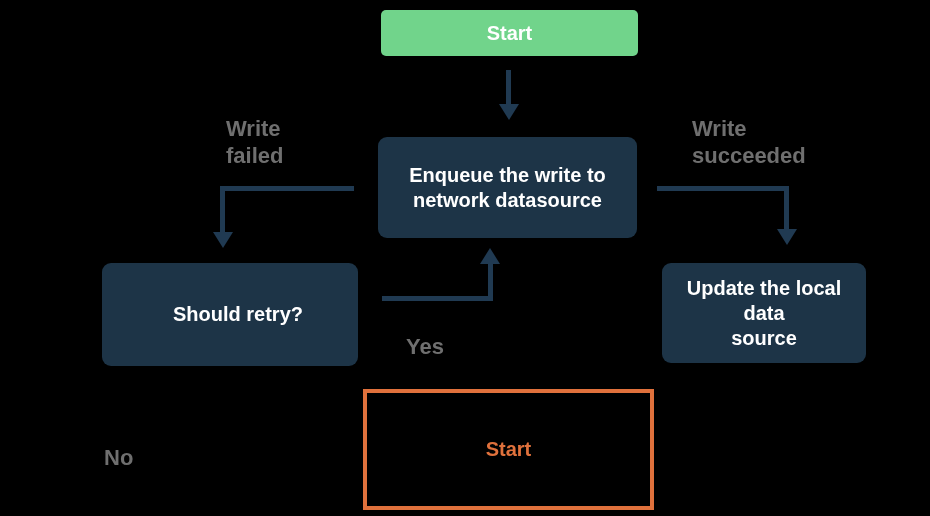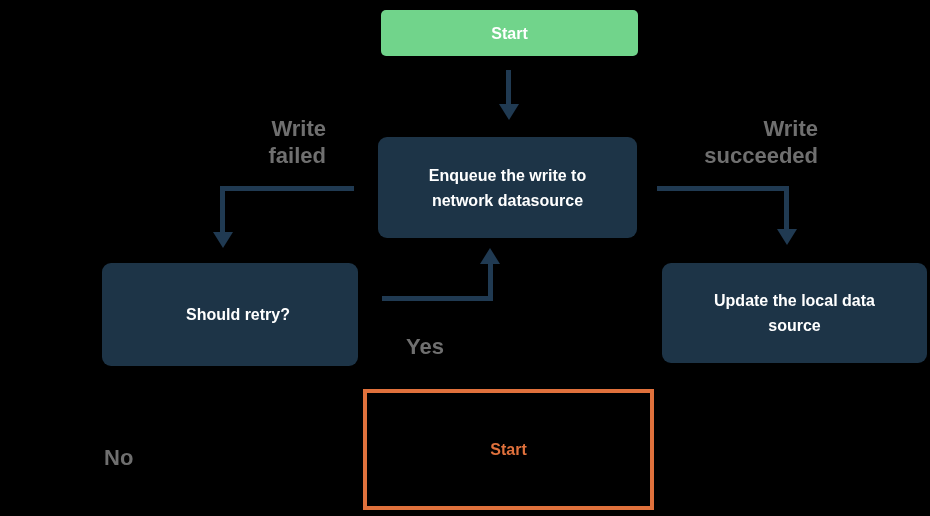--- a/index.html
+++ b/index.html
@@ -12,21 +12,21 @@
     font-family: "Liberation Sans", "DejaVu Sans", sans-serif;
   }
   .node {
     position: absolute;
     box-sizing: border-box;
     display: flex;
     align-items: center;
     justify-content: center;
     text-align: center;
     font-weight: bold;
-    font-size: 16px;
+    font-size: 20px;
     line-height: 25px;
     color: var(--white, #FFFFFF);
     white-space: pre-line;
   }
   .node-green {
     background: var(--green, #71D48B);
     border-radius: 5px;
   }
   .node-navy {
     background: var(--navy, #1D3447);
@@ -55,21 +55,21 @@
     border-left: 10px solid transparent;
     border-right: 10px solid transparent;
     border-bottom: 16px solid var(--line, #203A52);
   }
   .edge-label {
     position: absolute;
     color: var(--gray, #6F6F6F);
     font-weight: bold;
     font-size: 22px;
     line-height: 27px;
-    text-align: right;
+    text-align: left;
     white-space: pre-line;
   }
 </style>
 </head>
 <body>
 
 <div class="canvas">
 
   <div class="node node-green" style="left:381px; top:10px; width:257px; height:46px;">Start</div>
 
@@ -94,20 +94,20 @@
   <div class="arrow-down" style="left:777px; top:229px;"></div>
 
   <div class="node node-navy" style="left:102px; top:263px; width:256px; height:103px;padding-left:16px;">Should retry?</div>
 
   <div class="line" style="left:382px; top:296px; width:111px; height:5px;"></div>
   <div class="line" style="left:488px; top:264px; width:5px; height:37px;"></div>
   <div class="arrow-up" style="left:480px; top:248px;"></div>
 
   <div class="edge-label" style="left:406px; top:333px;">Yes</div>
 
-  <div class="node node-navy" style="left:662px; top:263px; width:265px; height:100px; padding:0 12px;">Update the local data
+  <div class="node node-navy" style="left:662px; top:263px; width:204px; height:100px; padding:0 12px;">Update the local data
 source</div>
 
   <div class="edge-label" style="left:104px; top:444px;">No</div>
 
   <div class="node node-outline" style="left:363px; top:389px; width:291px; height:121px;">Start</div>
 
 </div>
 
 </body></html>

